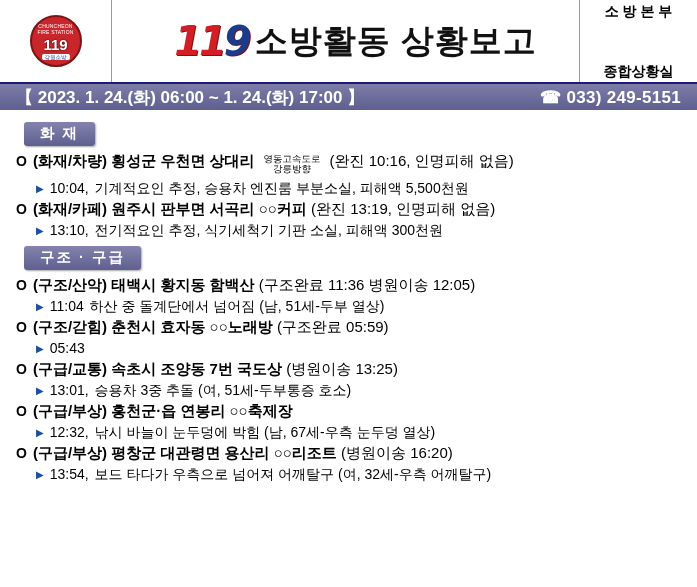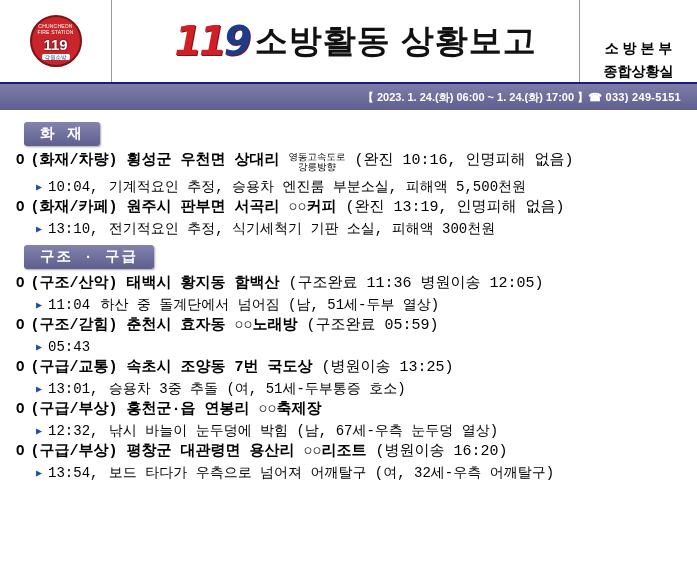--- a/index.html
+++ b/index.html
@@ -113,49 +113,48 @@
     font-weight: bold;
     letter-spacing: 1px;
     color: #111111;
   }
   .header-right {
     width: 118px;
     border-left: 1px solid #999;
     display: flex;
     flex-direction: column;
     align-items: center;
-    justify-content: flex-end;
+    justify-content: space-between;
     font-size: 14px;
     font-weight: bold;
     line-height: 1.6;
     box-sizing: border-box;
   }
 
   
   .period-bar {
     height: 26px;
     background: #6f6f9e;
     background: linear-gradient(#7d7da8, #5f5f90);
     color: #ffffff;
     display: flex;
     align-items: center;
-    justify-content: flex-end;
+    justify-content: space-between;
     padding: 0 16px;
     box-sizing: border-box;
-    font-size: 11px;
+    font-size: 17px;
     font-weight: bold;
   }
   .period-bar .right {
     letter-spacing: .3px;
   }
 
   
   .body {
     padding: 6px 24px 0 10px;
-    font-family: Liberation Mono, monospace;
   }
   .section-tag {
     display: inline-block;
     background: #6f6f9e;
     background: linear-gradient(#8383ad, #5f5f90);
     color: #ffffff;
     font-size: 14.5px;
     font-weight: bold;
     letter-spacing: 2px;
     padding: 2px 16px 3px 16px;

